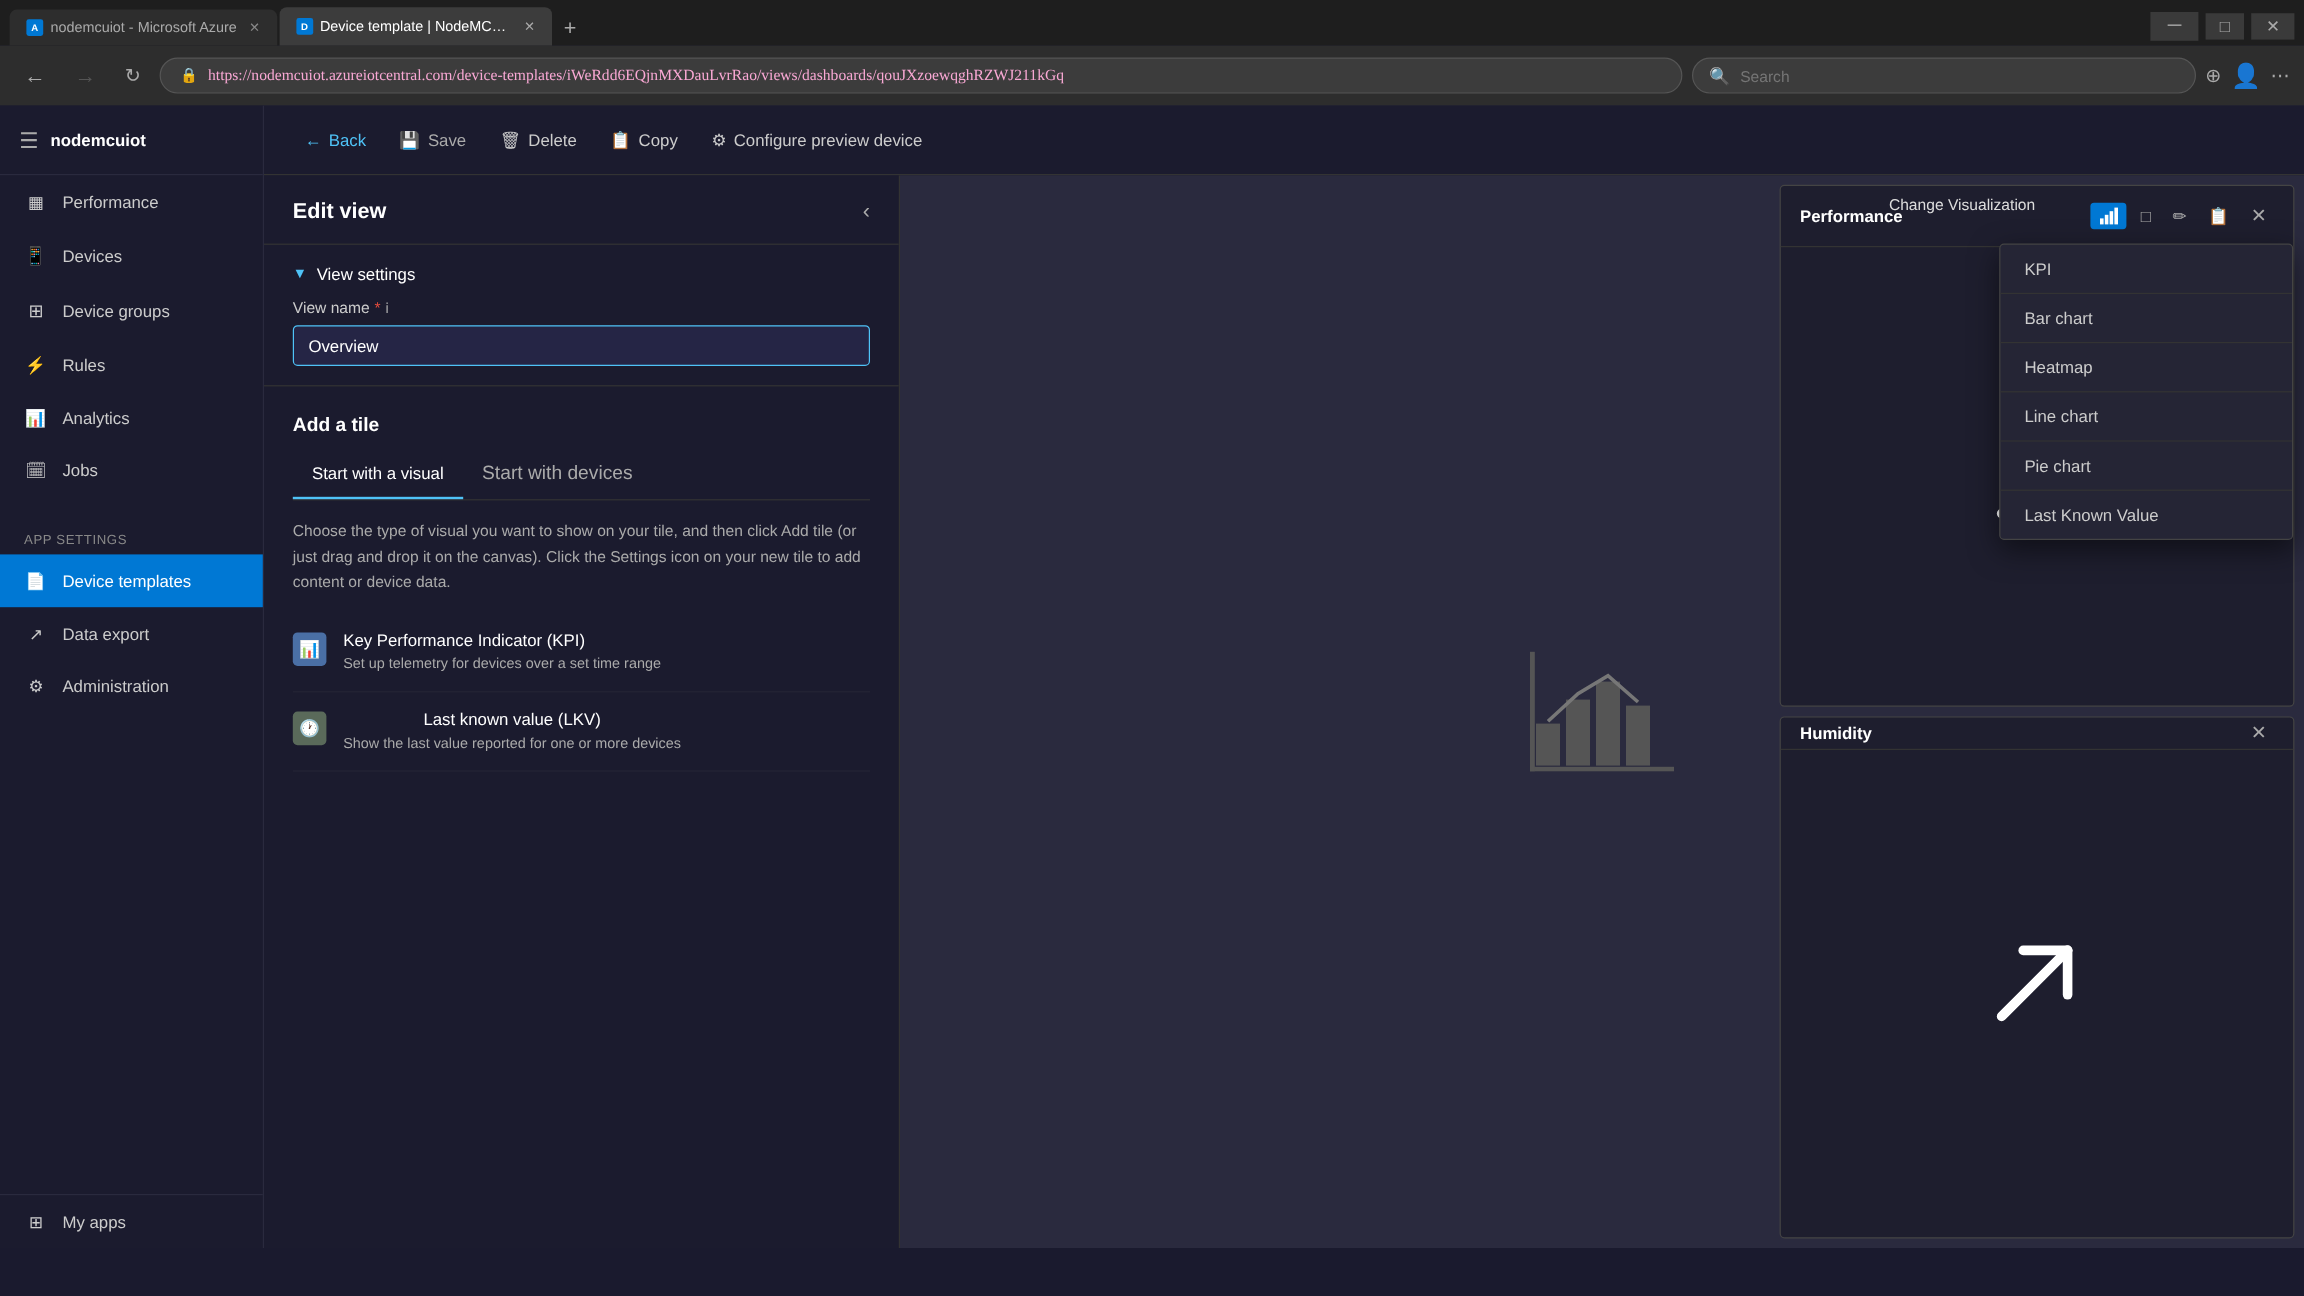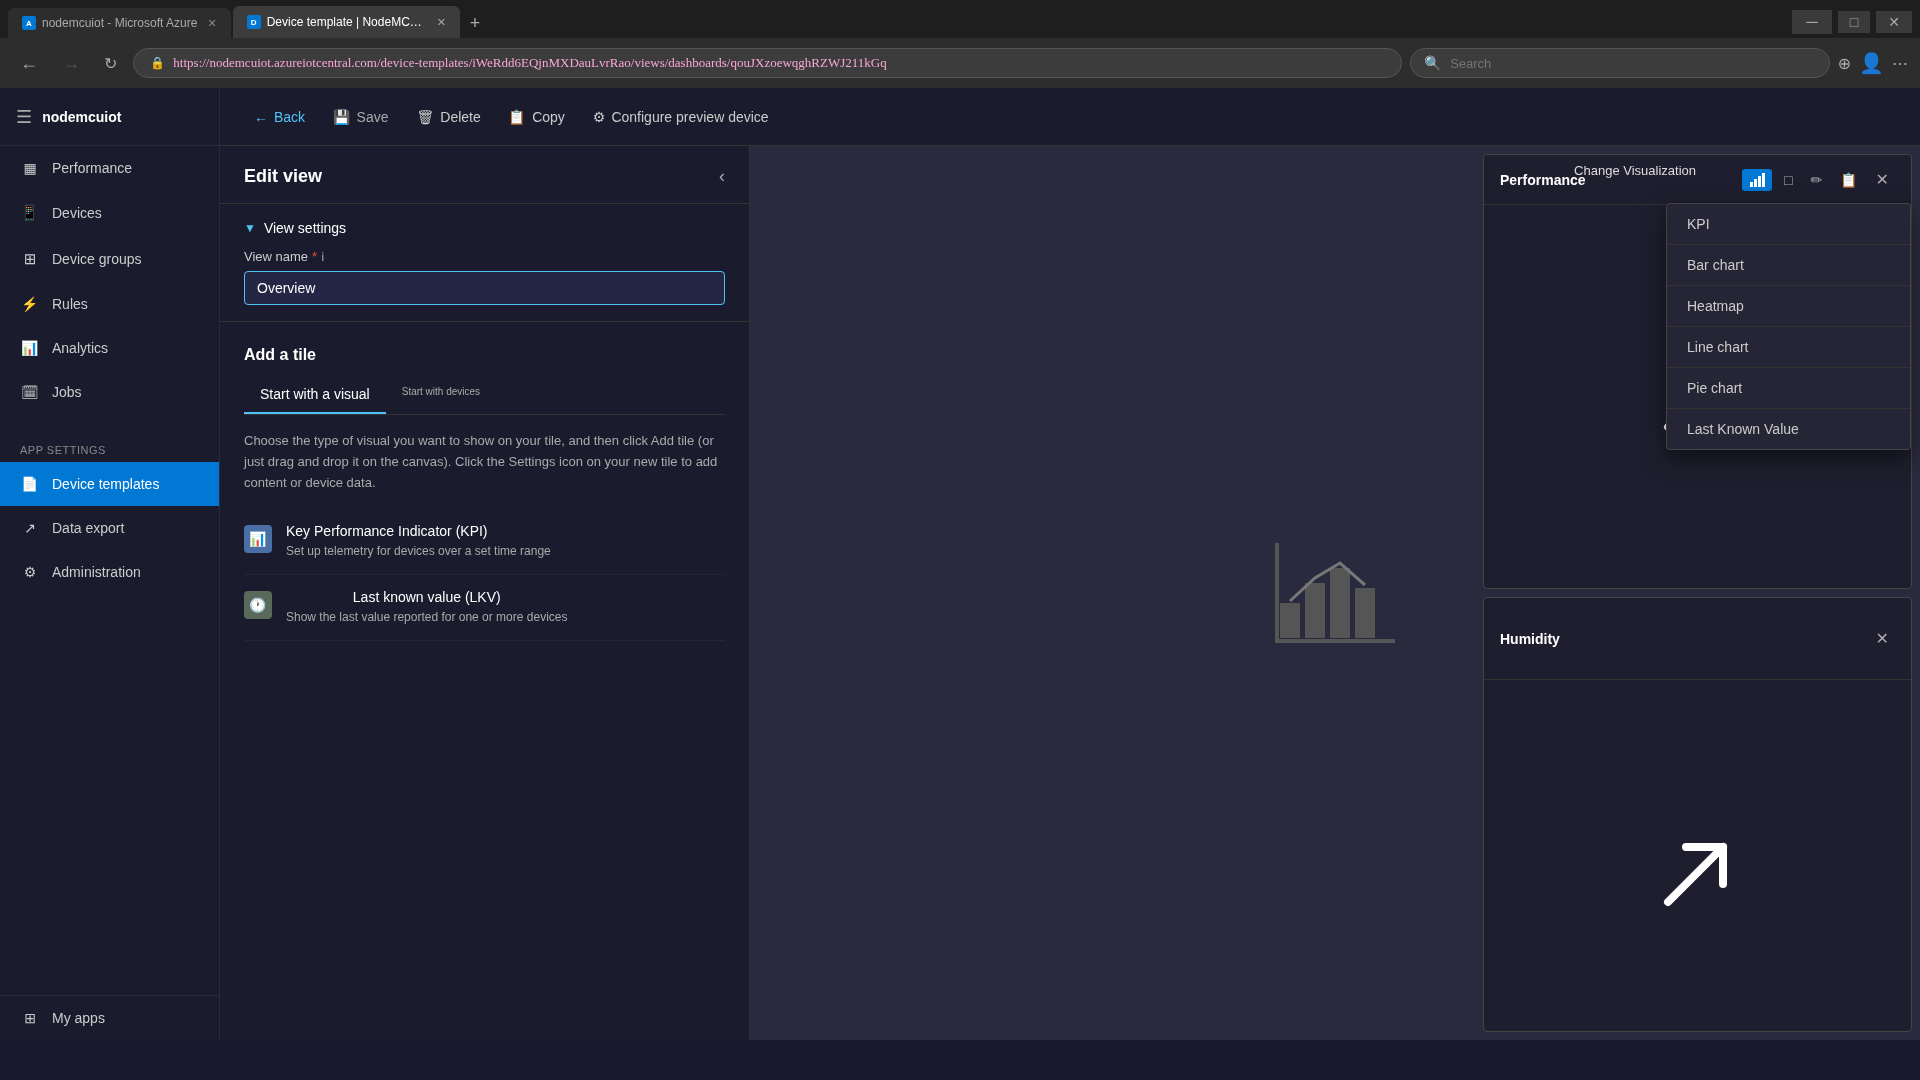--- a/index.html
+++ b/index.html
@@ -147,21 +147,21 @@
           </div>
           <input style="width: 100%; background: rgb(37, 37, 69); border: 1px solid rgb(79, 195, 247); border-radius: 4px; padding: 8px 12px; color: rgb(255, 255, 255); font-size: 14px; outline: none;" value="Overview">
         </div>
 
         <div style="height:1px; background:#333; margin:0 0 8px;"></div>
 
         <div style="padding:16px 24px 12px; font-size:16px; font-weight:600; color:#fff;">Add a tile</div>
 
         <div style="display:flex; border-bottom:1px solid #333; margin:0 24px;">
           <div style="padding:10px 16px; font-size:14px; color:#fff; cursor:pointer; border-bottom:2px solid #4fc3f7;">Start with a visual</div>
-          <div style="padding:10px 16px; font-size:10px; color:#aaa; cursor:pointer; border-bottom:2px solid transparent;">Start with devices</div>
+          <div style="padding:10px 16px; font-size:16px; color:#aaa; cursor:pointer; border-bottom:2px solid transparent;">Start with devices</div>
         </div>
 
         <div style="padding:16px 24px; font-size:13px; color:#aaa; line-height:1.6;">Choose the type of visual you want to show on your tile, and then click Add tile (or just drag and drop it on the canvas). Click the Settings icon on your new tile to add content or device data.</div>
 
         <div style="padding:0 24px;">
           <div style="display:flex; align-items:flex-start; gap:14px; padding:14px 0; border-bottom:1px solid #252535; cursor:pointer;">
             <div style="width:28px; height:28px; background:#4a6fa5; border-radius:4px; display:flex; align-items:center; justify-content:center; color:#fff; font-size:14px; flex-shrink:0; margin-top:2px;">📊</div>
             <div>
               <div style="font-size:14px; color:#fff; font-weight:500; margin-bottom:4px;">Key Performance Indicator (KPI)</div>
               <div style="font-size:12px; color:#aaa; line-height:1.4;">Set up telemetry for devices over a set time range</div>
@@ -230,21 +230,21 @@
               <div style="height:1px; background:#333;"></div>
               <div style="padding:12px 20px; font-size:14px; color:#ccc; cursor:pointer;">Line chart</div>
               <div style="height:1px; background:#333;"></div>
               <div style="padding:12px 20px; font-size:14px; color:#ccc; cursor:pointer;">Pie chart</div>
               <div style="height:1px; background:#333;"></div>
               <div style="padding:12px 20px; font-size:14px; color:#ccc; cursor:pointer;">Last Known Value</div>
             </div>
           </div>
 
           <div style="background:#1e1e2e; border:1px solid #444; border-radius:4px; flex:1; min-height:200px;">
-            <div style="display:flex; align-items:center; justify-content:space-between; padding:28px 16px; border-bottom:1px solid #333;">
+            <div style="display:flex; align-items:center; justify-content:space-between; padding:0 16px; border-bottom:1px solid #333;">
               <span style="font-size:14px; font-weight:600; color:#fff;">Humidity</span>
               <div style="display:flex; gap:6px; align-items:center;">
                 <button style="background:none; border:none; color:#aaa; cursor:pointer; font-size:16px; padding:3px 6px;">✕</button>
               </div>
             </div>
             <div style="display:flex; align-items:center; justify-content:center; height:calc(100% - 50px); padding:20px;">
 
               <svg width="80" height="80" viewBox="0 0 80 80">
                 <line x1="65" y1="15" x2="10" y2="70" stroke="white" stroke-width="8" stroke-linecap="round"></line>
                 <line x1="65" y1="15" x2="28" y2="15" stroke="white" stroke-width="8" stroke-linecap="round"></line>

